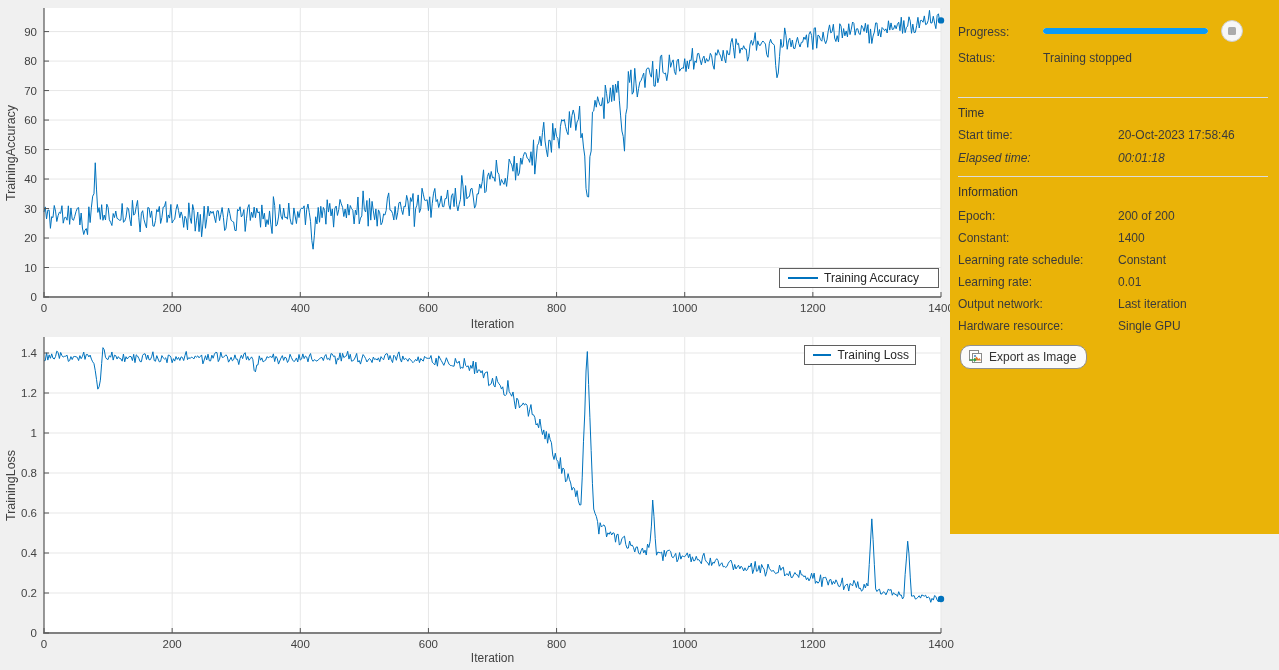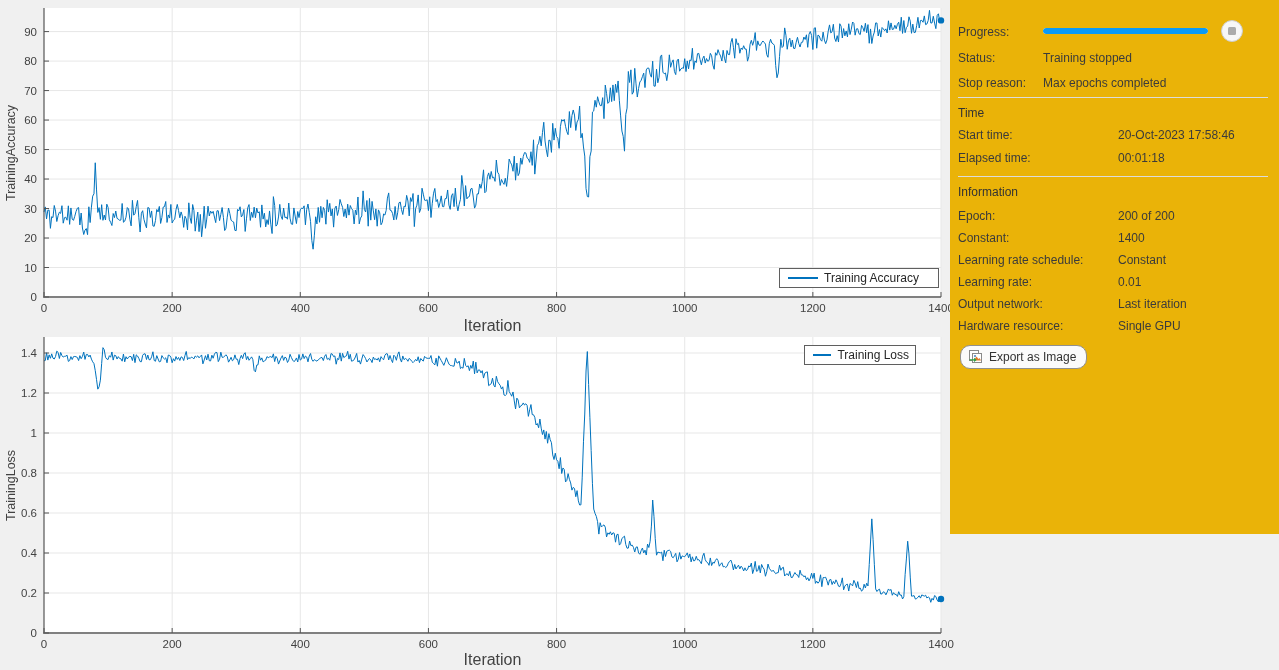--- a/index.html
+++ b/index.html
@@ -16,21 +16,21 @@
   #plot-loss{top:335px;}
   .ylab{
     position:absolute;width:18px;display:flex;align-items:center;justify-content:center;
     writing-mode:vertical-rl;transform:rotate(180deg);
     font-size:12.5px;color:#424242;white-space:nowrap;
   }
   #ylab-acc{left:2px;top:8px;height:289px;}
   #ylab-loss{left:2px;top:337px;height:296px;}
   .xlab{
     position:absolute;left:44px;width:897px;text-align:center;
-    font-size:16px;color:#424242;
+    font-size:12px;color:#424242;
   }
   #xlab-acc{top:317px;}
   #xlab-loss{top:651px;}
   .legend{
     position:absolute;height:20px;background:#fff;border:1px solid #5f5f5f;
     display:inline-flex;align-items:center;gap:6px;padding:0 6px 0 8px;
     font-size:12px;color:#262626;white-space:nowrap;box-sizing:border-box;
   }
   #legend-acc{left:779px;top:268px;width:160px;}
   #legend-loss{left:804px;top:345px;width:112px;}
@@ -200,33 +200,29 @@
     <div class="progress-fill" id="progress-fill" style="width: 100%; background: rgb(10, 154, 247);"></div>
   </div>
   <button class="stop-btn">
     <span class="stop-square"></span>
   </button>
 
   <div class="prow" style="top:50px;">
     <span class="lbl">Status:</span>
     <span class="val">Training stopped</span>
   </div>
-  <div class="prow" style="top:75px;">
-    <span class="lbl">Stop reason:</span>
-    <span class="val">Max epochs completed</span>
-  </div>
 
   <div class="divider" style="top:97px;"></div>
   <div class="phead" style="top:106px;">Time</div>
 
   <div class="prow" style="top:127px;">
     <span class="lbl-wide">Start time:</span>
     <span class="val">20-Oct-2023 17:58:46</span>
   </div>
-  <div class="prow" style="top:150px;">
+  <div class="prow" style="top:150px;font-style:italic;">
     <span class="lbl-wide">Elapsed time:</span>
     <span class="val">00:01:18</span>
   </div>
 
   <div class="divider" style="top:176px;"></div>
   <div class="phead" style="top:185px;">Information</div>
 
   <div class="prow" style="top:208px;">
     <span class="lbl-wide">Epoch:</span>
     <span class="val">200 of 200</span>

